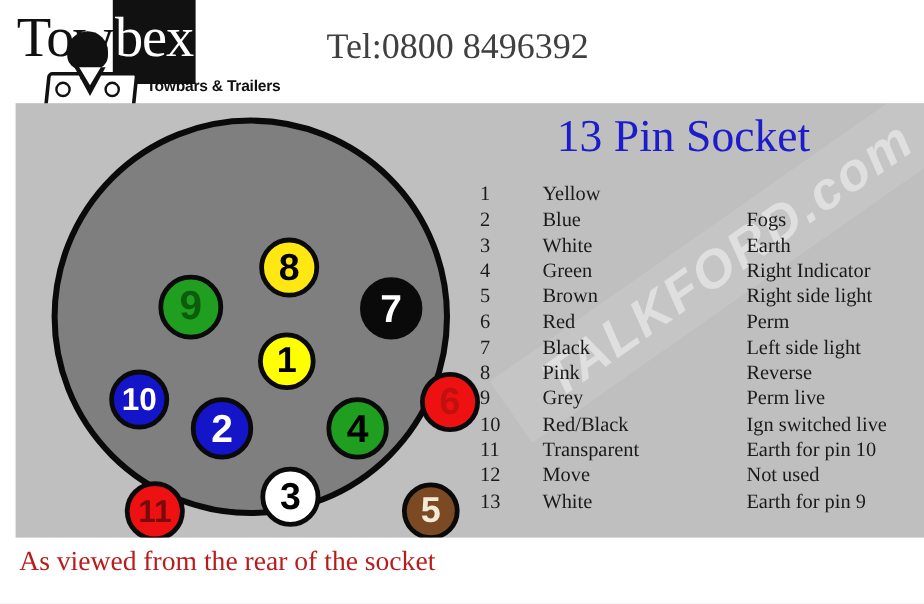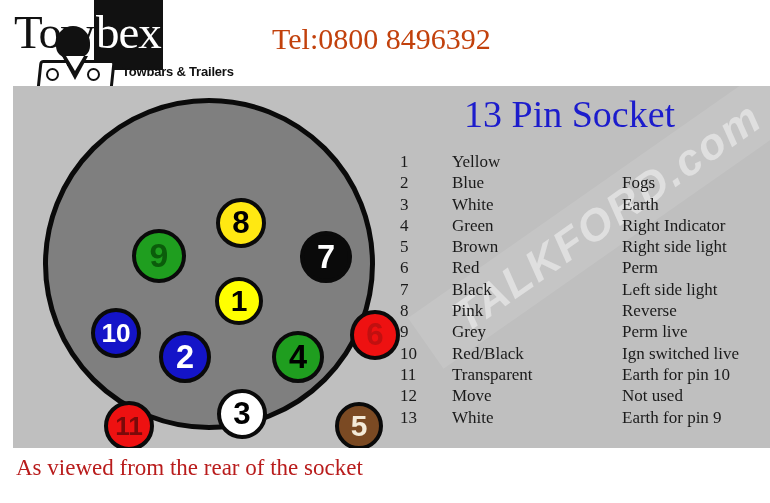--- a/index.html
+++ b/index.html
@@ -108,21 +108,21 @@
     width: 0; height: 0;
     border-left: 9px solid transparent;
     border-right: 9px solid transparent;
     border-top: 15px solid #ffffff;
   }
 
   #phone {
     position: absolute;
     left: 272px; top: 22px;
     font-size: 30px;
-    color: #c2410c;
+    color: #404040;
     white-space: nowrap;
     font-family: "Liberation Serif", "DejaVu Serif", serif;
   }
 
   
   #panel {
     position: absolute;
     left: 13px; top: 86px;
     width: 757px; height: 362px;
     background: #bfbfbf;

